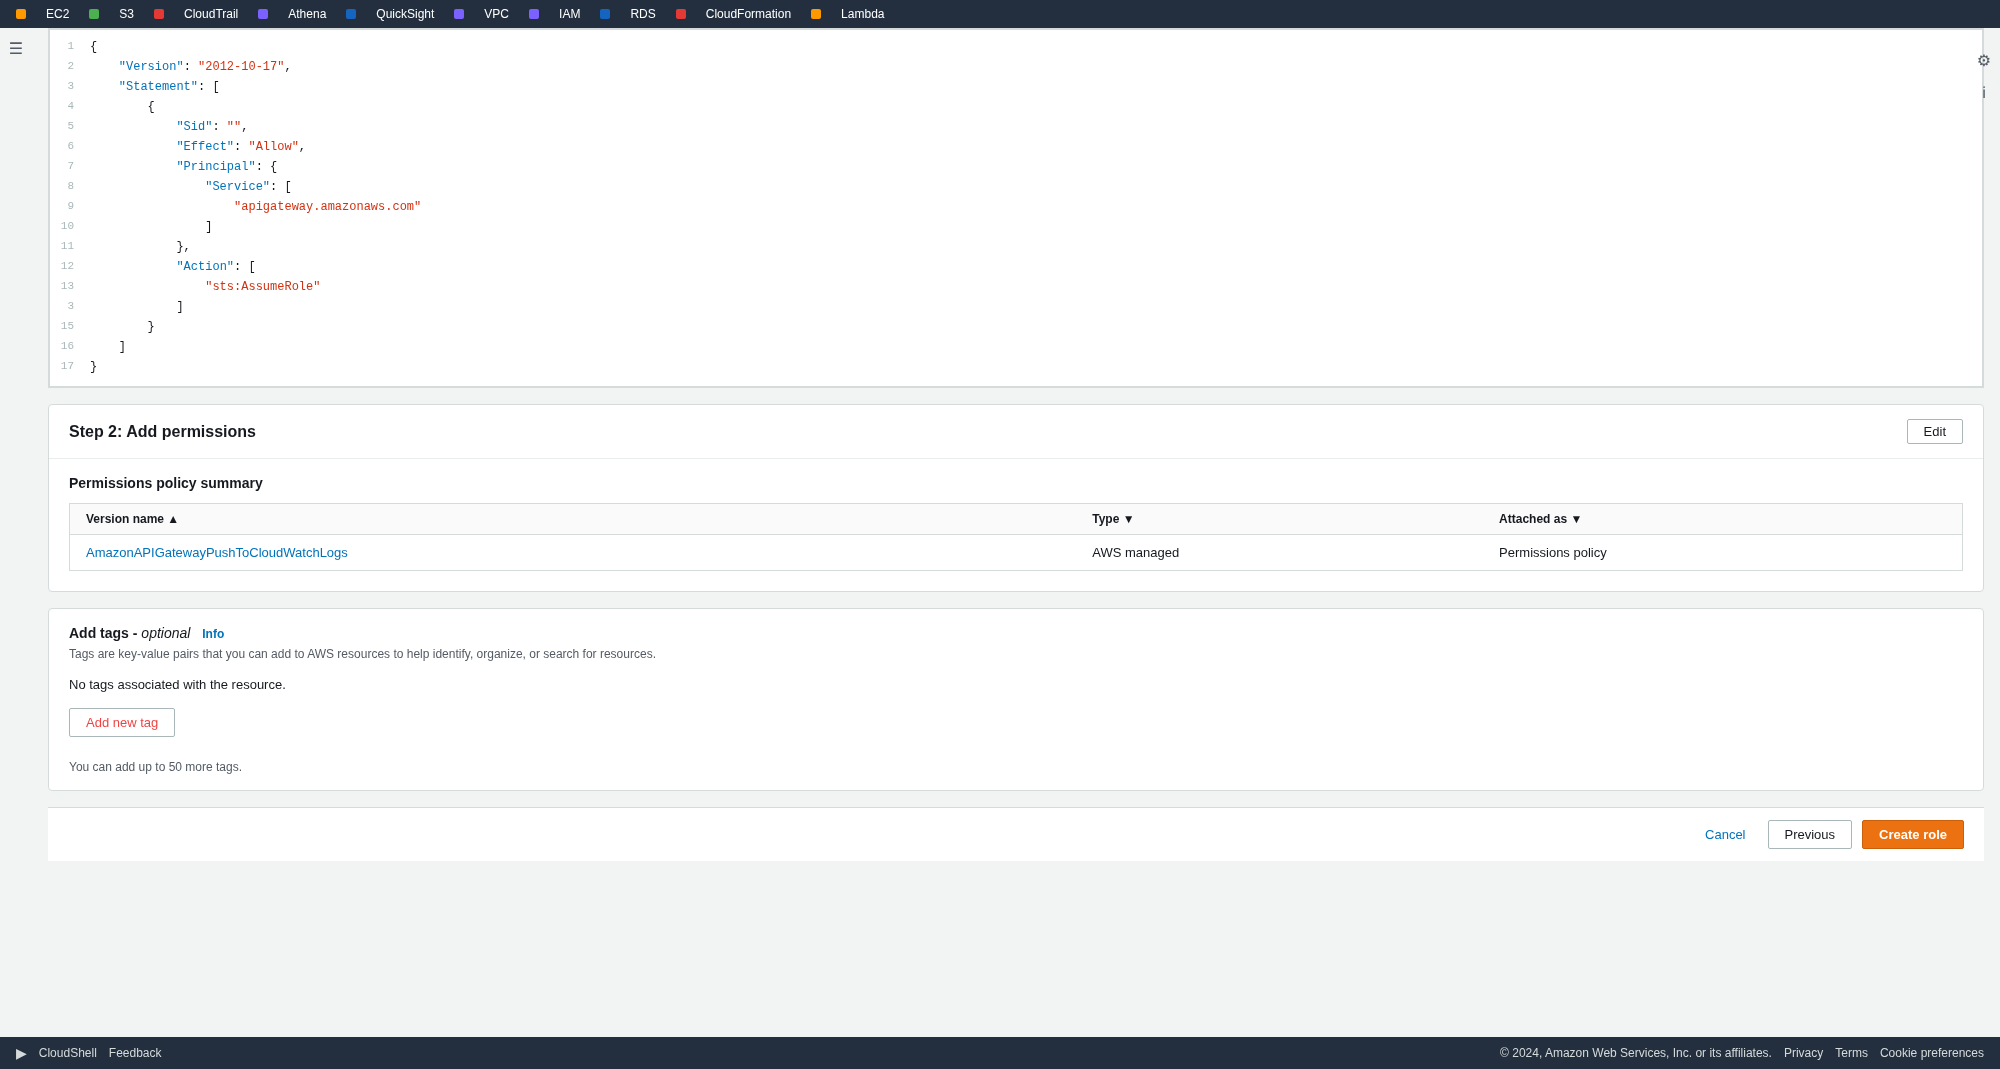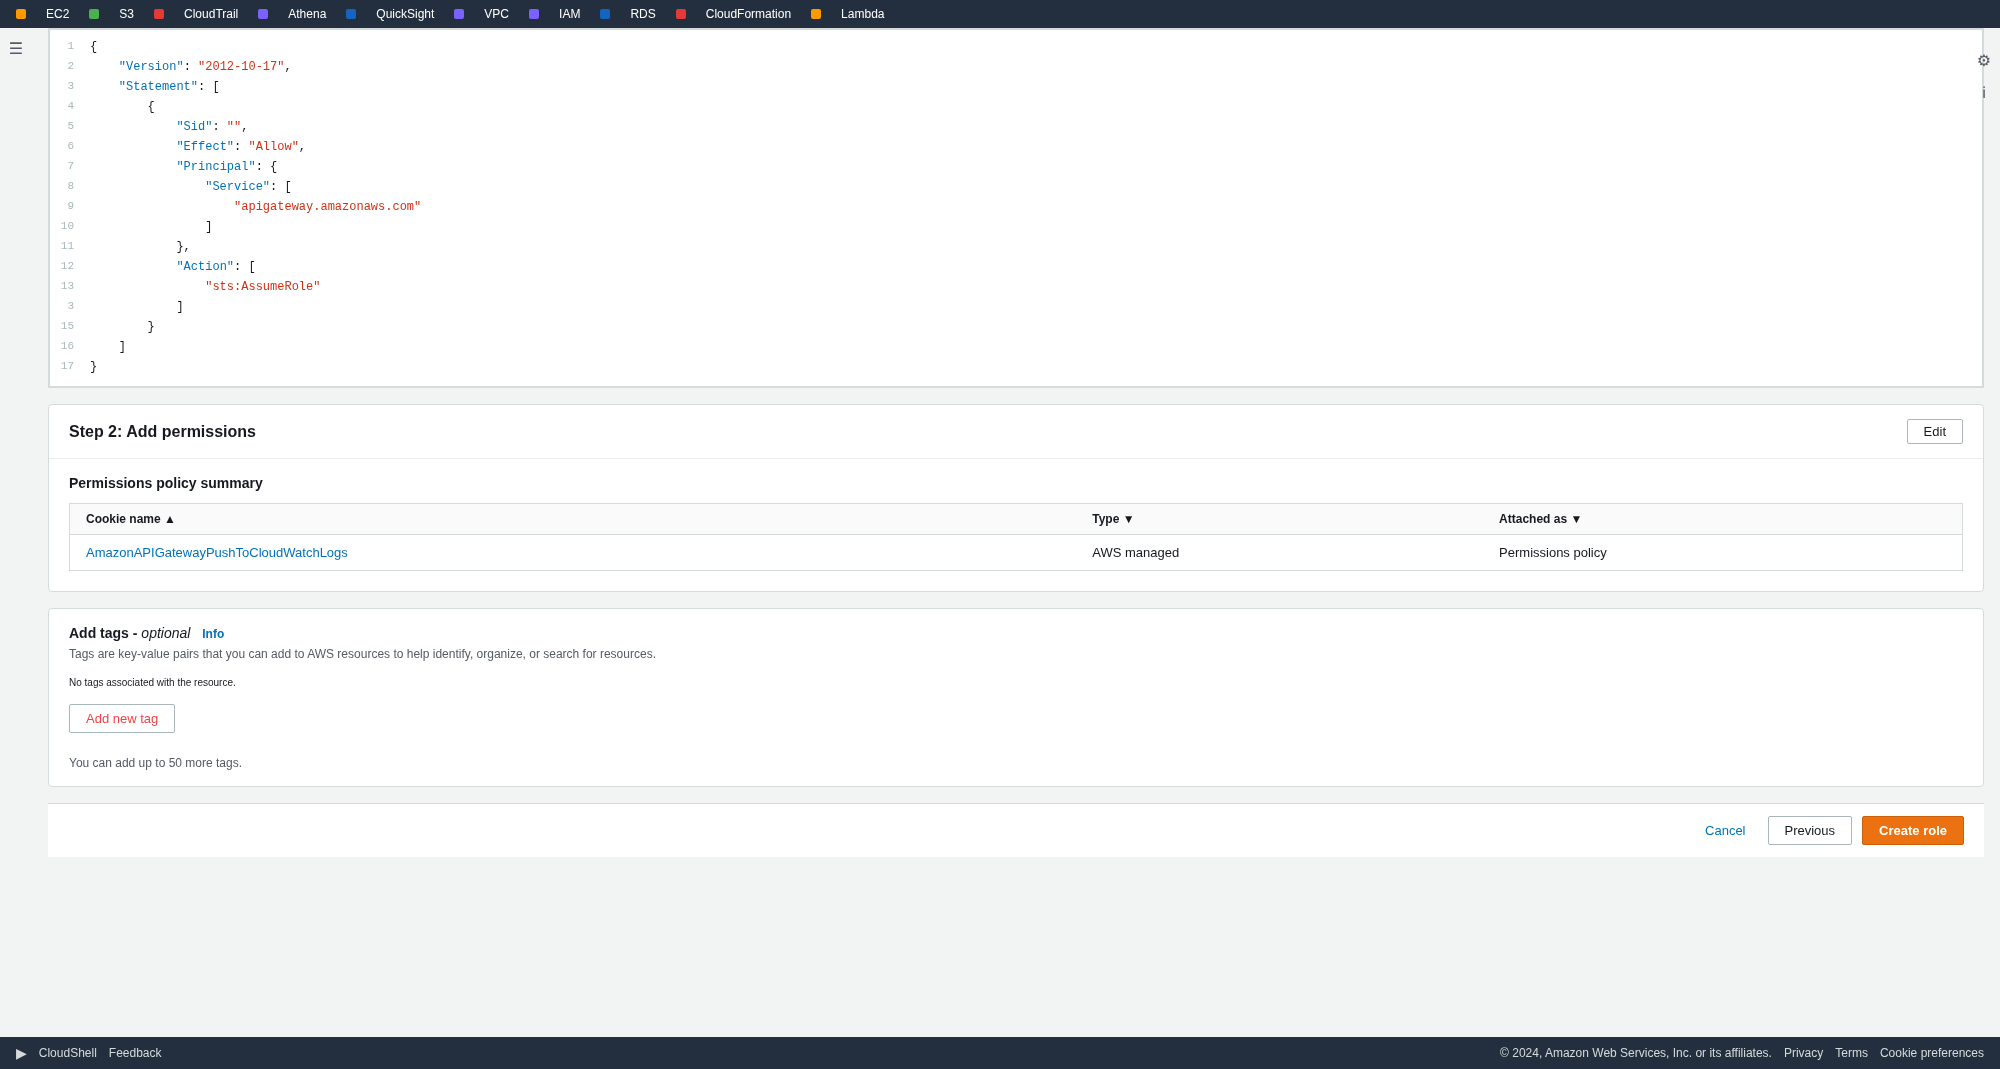--- a/index.html
+++ b/index.html
@@ -141,21 +141,21 @@
       margin-bottom: 6px;
     }
     .tags-title em { font-style: italic; font-weight: 400; }
     .tags-info-link { color: #0073bb; cursor: pointer; font-size: 12px; margin-left: 8px; }
     .tags-description {
       font-size: 12px;
       color: #545b64;
       margin-bottom: 16px;
     }
     .no-tags-text {
-      font-size: 10px;
+      font-size: 13px;
       color: #16191f;
       margin-bottom: 16px;
     }
     .add-tag-button {
       background: #fff;
       border: 1px solid #aab7b8;
       border-radius: 2px;
       padding: 6px 16px;
       font-size: 13px;
       cursor: pointer;
@@ -384,21 +384,21 @@
     <div class="step-section">
       <div class="step-header">
         <span class="step-title">Step 2: Add permissions</span>
         <button class="edit-button">Edit</button>
       </div>
       <div class="permissions-summary">
         <div class="permissions-title">Permissions policy summary</div>
         <table class="policy-table">
           <thead id="policy-thead">
               <tr>
-                <th>Cookie name ▲</th>
+                <th>Version name ▲</th>
                 <th>Type ▼</th>
                 <th>Attached as ▼</th>
               </tr>
             </thead>
           <tbody id="policy-tbody">
               <tr>
                 <td><a class="link-cell">AmazonAPIGatewayPushToCloudWatchLogs</a></td>
                 <td>AWS managed</td>
                 <td>Permissions policy</td>
               </tr>

